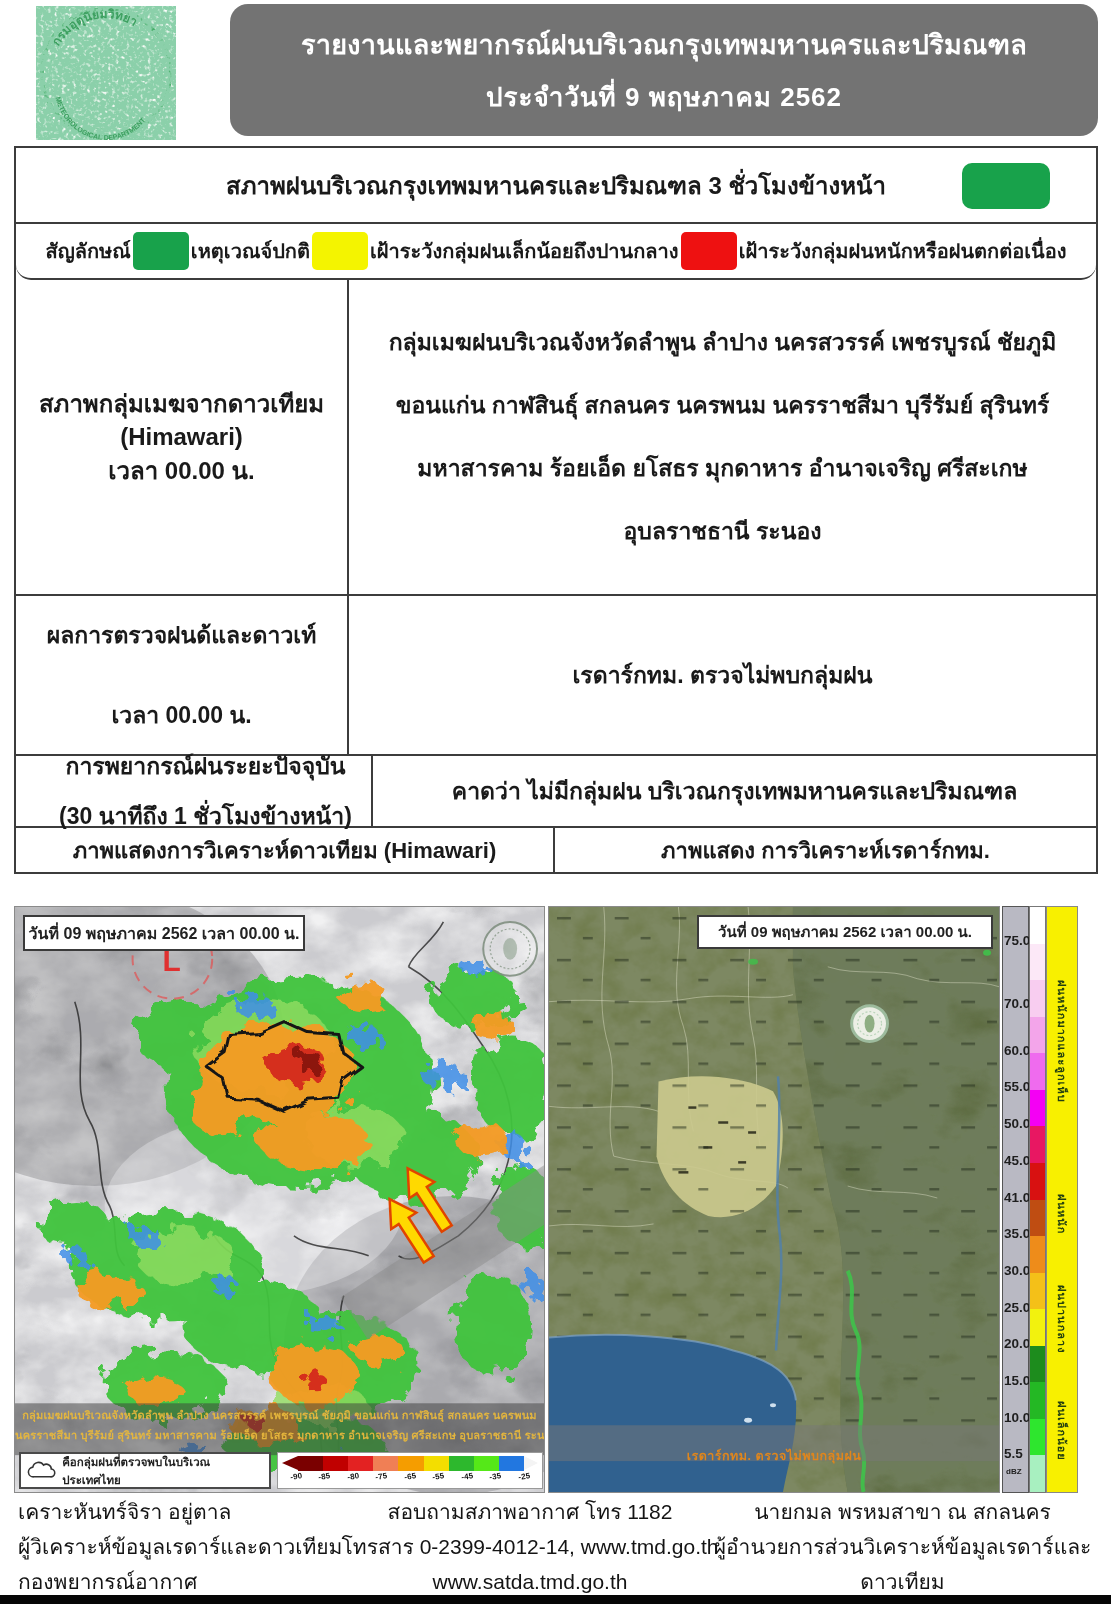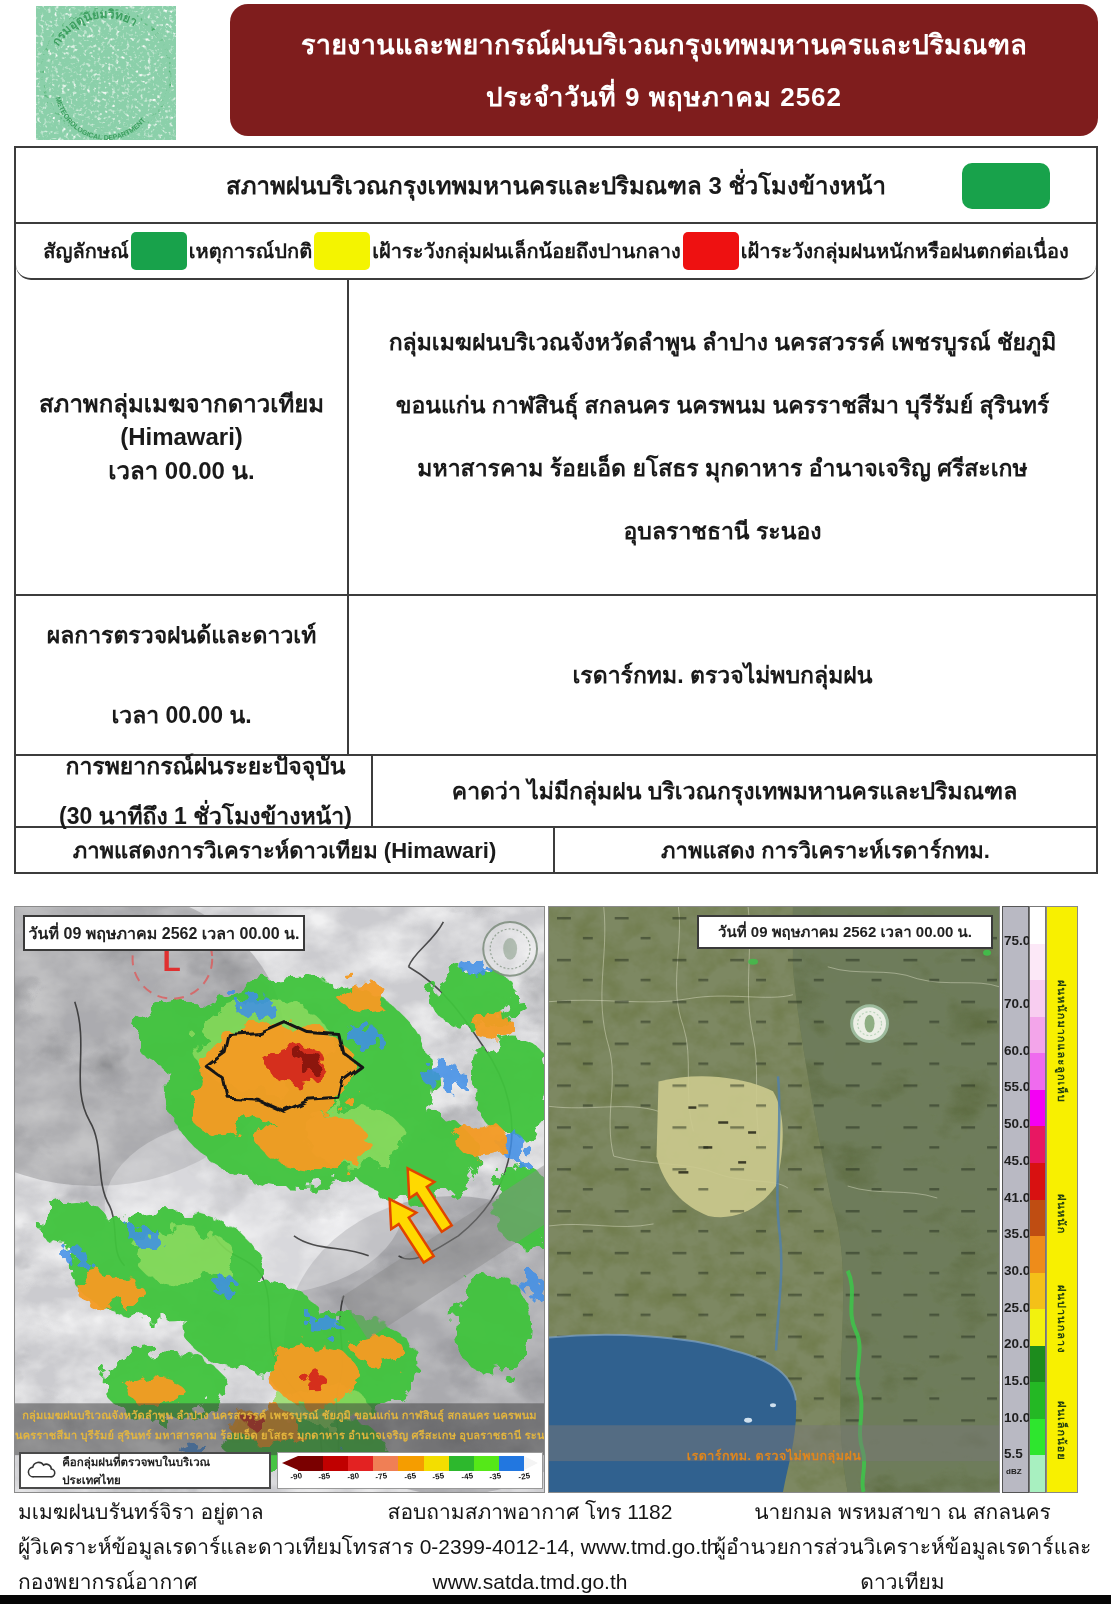--- a/index.html
+++ b/index.html
@@ -90,35 +90,35 @@
         <path id="arcBot" d="M24,78 A52,56 0 0 0 128,78" fill="none"></path>
       </defs>
       <ellipse cx="76" cy="67" rx="64" ry="64" fill="#fdfdfb" stroke="#45ad68" stroke-width="4"></ellipse>
       <ellipse cx="76" cy="67" rx="56" ry="56" fill="none" stroke="#6fc28e" stroke-width="1.5" stroke-dasharray="3 3"></ellipse>
       <ellipse cx="76" cy="67" rx="50" ry="52" filter="url(#logoTex)"></ellipse>
       <text font-size="12" font-weight="bold" fill="#3da060"><textPath href="#arcTop" startOffset="18%">กรมอุตุนิยมวิทยา</textPath></text>
       <text font-size="7" font-weight="bold" fill="#3da060"><textPath href="#arcBot" startOffset="8%">METEOROLOGICAL DEPARTMENT</textPath></text>
     </svg>
   </div>
 
-  <div class="banner" style="background: #7f1d1d;">
+  <div class="banner" style="background: #737373;">
     <div class="t1">รายงานและพยากรณ์ฝนบริเวณกรุงเทพมหานครและปริมณฑล</div>
     <div class="t2">ประจำวันที่  9  พฤษภาคม  2562</div>
   </div>
 
   <div class="rtable">
     <div class="trow r1">
       <div class="txt">สภาพฝนบริเวณกรุงเทพมหานครและปริมณฑล 3 ชั่วโมงข้างหน้า</div>
       <div class="badge" style="background: rgb(24, 162, 75);"></div>
     </div>
 
     <div class="trow r2">
       <span>สัญลักษณ์</span>
       <span class="lg-box" style="background: rgb(24, 162, 75);"></span>
-      <span>เหตุการณ์ปกติ</span>
+      <span>เหตุเวณจ์ปกติ</span>
       <span class="lg-box" style="background: rgb(244, 244, 0);"></span>
       <span>เฝ้าระวังกลุ่มฝนเล็กน้อยถึงปานกลาง</span>
       <span class="lg-box" style="background: rgb(238, 17, 17);"></span>
       <span>เฝ้าระวังกลุ่มฝนหนักหรือฝนตกต่อเนื่อง</span>
     </div>
 
     <div class="trow r3">
       <div class="lcell">
         <div>สภาพกลุ่มเมฆจากดาวเทียม</div>
         <div>(Himawari)</div>
@@ -445,21 +445,21 @@
       <div style="flex: 1 1 0%; background: rgb(168, 240, 192);"></div>
     </div>
   <div class="scale-labels">
       <div class="rlab" style="top: 3%; height: 40%;">ฝนหนักมากและลูกเห็บ</div>
       <div class="rlab" style="top: 44%; height: 17%;">ฝนหนัก</div>
       <div class="rlab" style="top: 62%; height: 17%;">ฝนปานกลาง</div>
       <div class="rlab" style="top: 81%; height: 17%;">ฝนเล็กน้อย</div>
     </div>
 
   <div class="foot f1">
-    <div>มเมฆฝนบรันทร์จิรา อยู่ตาล</div>
+    <div>เคราะหันทร์จิรา อยู่ตาล</div>
     <div>ผู้วิเคราะห์ข้อมูลเรดาร์และดาวเทียม</div>
     <div>กองพยากรณ์อากาศ</div>
   </div>
   <div class="foot f2">
     <div>สอบถามสภาพอากาศ  โทร 1182</div>
     <div>โทรสาร 0-2399-4012-14, www.tmd.go.th</div>
     <div>www.satda.tmd.go.th</div>
   </div>
   <div class="foot f3">
     <div>นายกมล  พรหมสาขา ณ สกลนคร</div>

